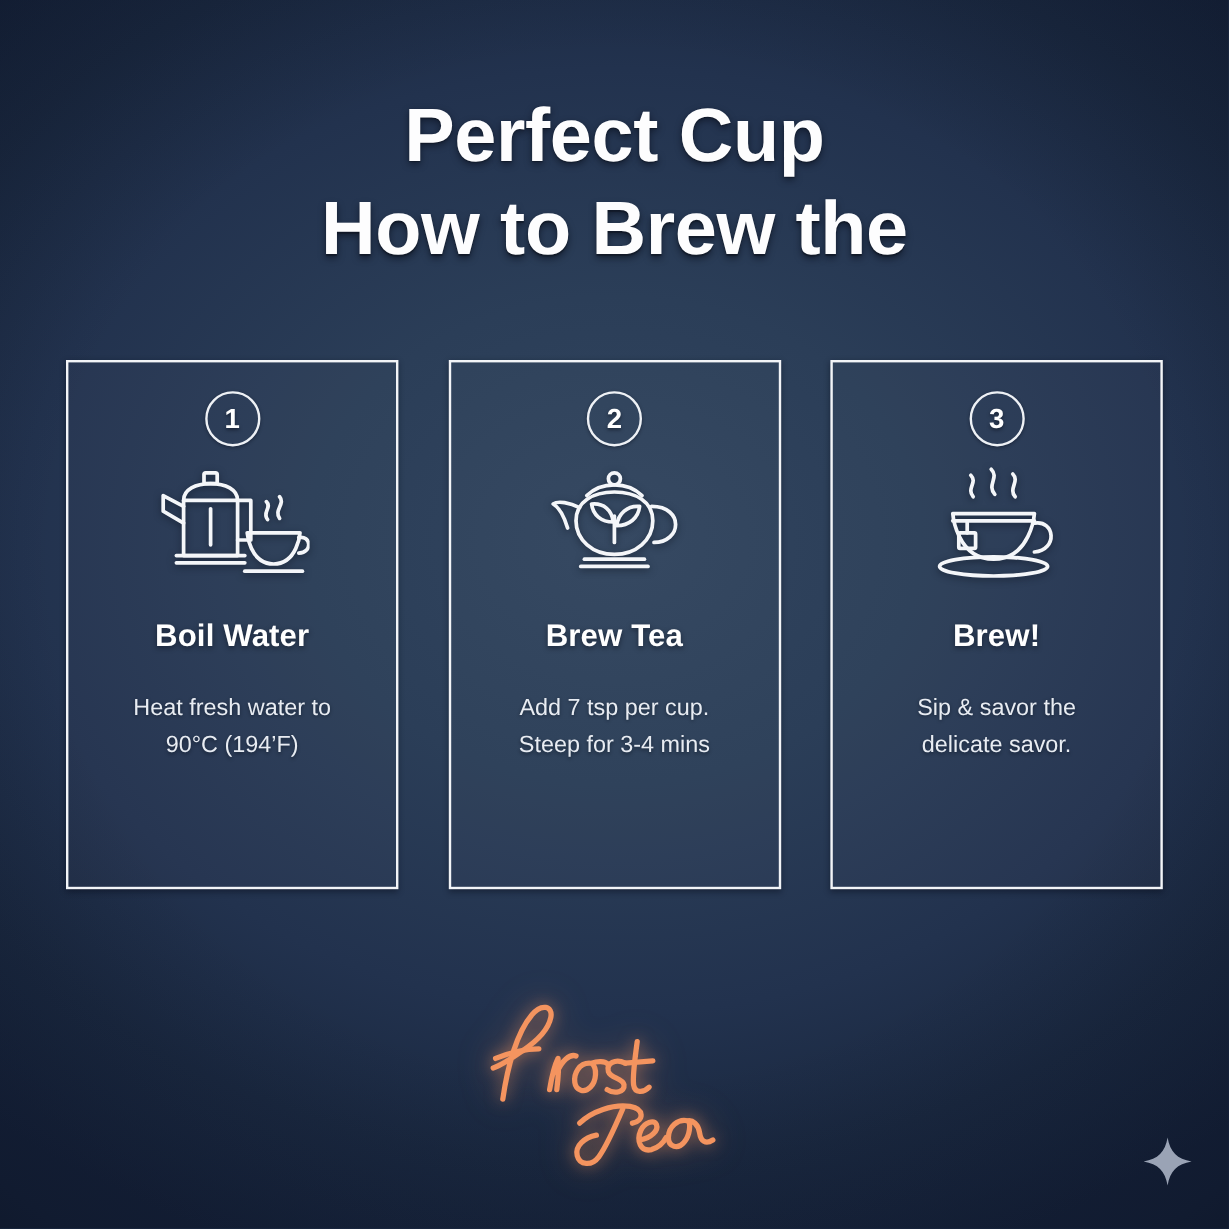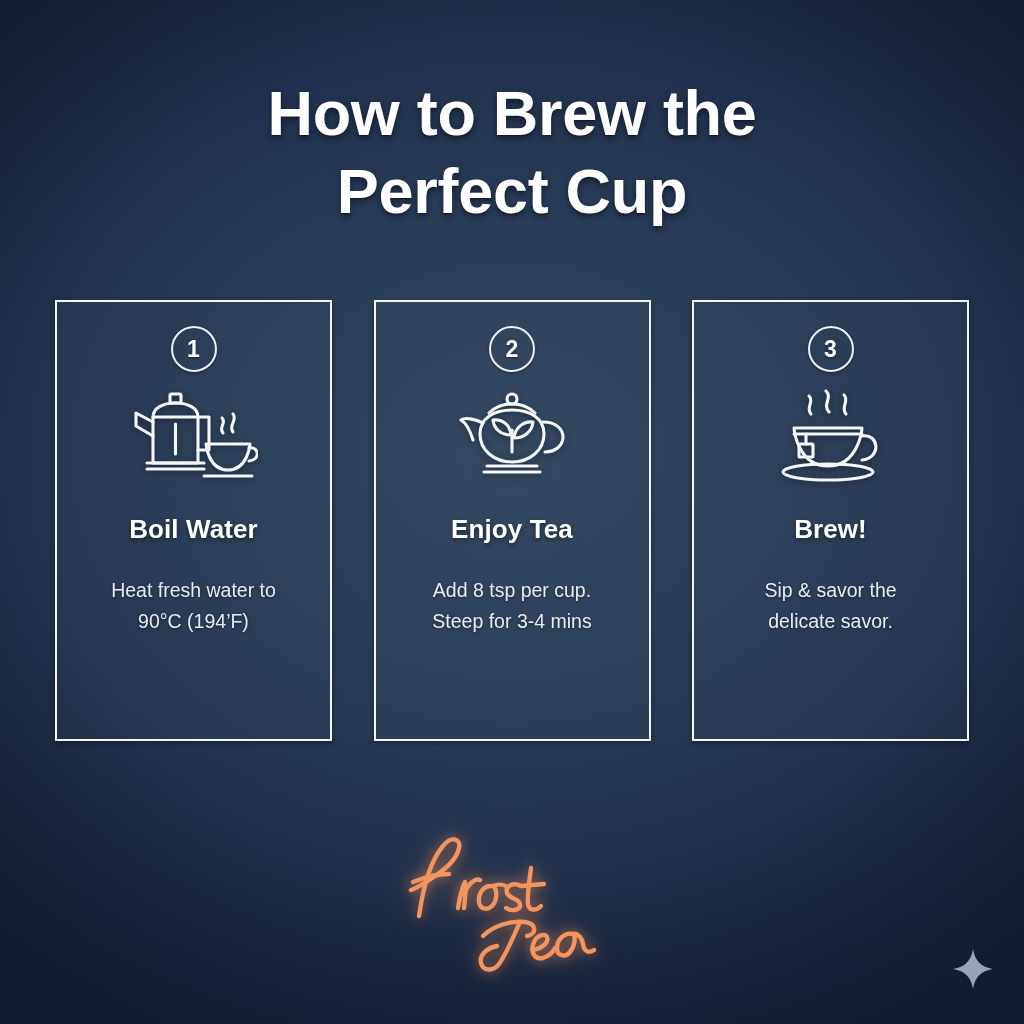--- a/index.html
+++ b/index.html
@@ -127,22 +127,22 @@
     right:30px; bottom:30px;
     z-index:3;
   }
 </style>
 </head>
 <body>
 
 <div id="poster">
 
   <div class="title-block">
+    <span class="title-line">Perfect Cup</span>
     <span class="title-line">How to Brew the</span>
-    <span class="title-line">Perfect Cup</span>
   </div>
 
   <div class="cards">
 
     <div class="card">
       <div class="badge">1</div>
       <div class="icon-wrap">
         <svg width="128" height="96" viewBox="0 0 128 96" fill="none" stroke="#f4f6f9" stroke-width="3.1" stroke-linecap="round" stroke-linejoin="round">
 
           <rect x="40" y="6" width="11" height="9" rx="1.5"></rect>
@@ -191,23 +191,23 @@
           <path d="M90 32 C104 32 110 40 110 47 C110 55 103 62 92 62"></path>
 
           <path d="M34 76 L84 76"></path>
           <path d="M31 82 L87 82"></path>
 
           <path d="M59 62 L59 40"></path>
           <path d="M58 45 C48 45 41 39 40 30 C50 29 57 35 58 45 Z"></path>
           <path d="M61 48 C71 48 79 42 80 32 C70 31 62 38 61 48 Z"></path>
         </svg>
       </div>
-      <div class="card-title">Enjoy Tea</div>
+      <div class="card-title">Brew Tea</div>
       <div class="card-desc">
-        <span class="l">Add 8 tsp per cup.</span>
+        <span class="l">Add 7 tsp per cup.</span>
         <span class="l">Steep for 3-4 mins</span>
       </div>
     </div>
 
     <div class="card">
       <div class="badge">3</div>
       <div class="icon-wrap">
         <svg width="110" height="100" viewBox="0 0 110 100" fill="none" stroke="#f4f6f9" stroke-width="3.1" stroke-linecap="round" stroke-linejoin="round">
 
           <path d="M33 10 C39 16 29 21 35 28"></path>

